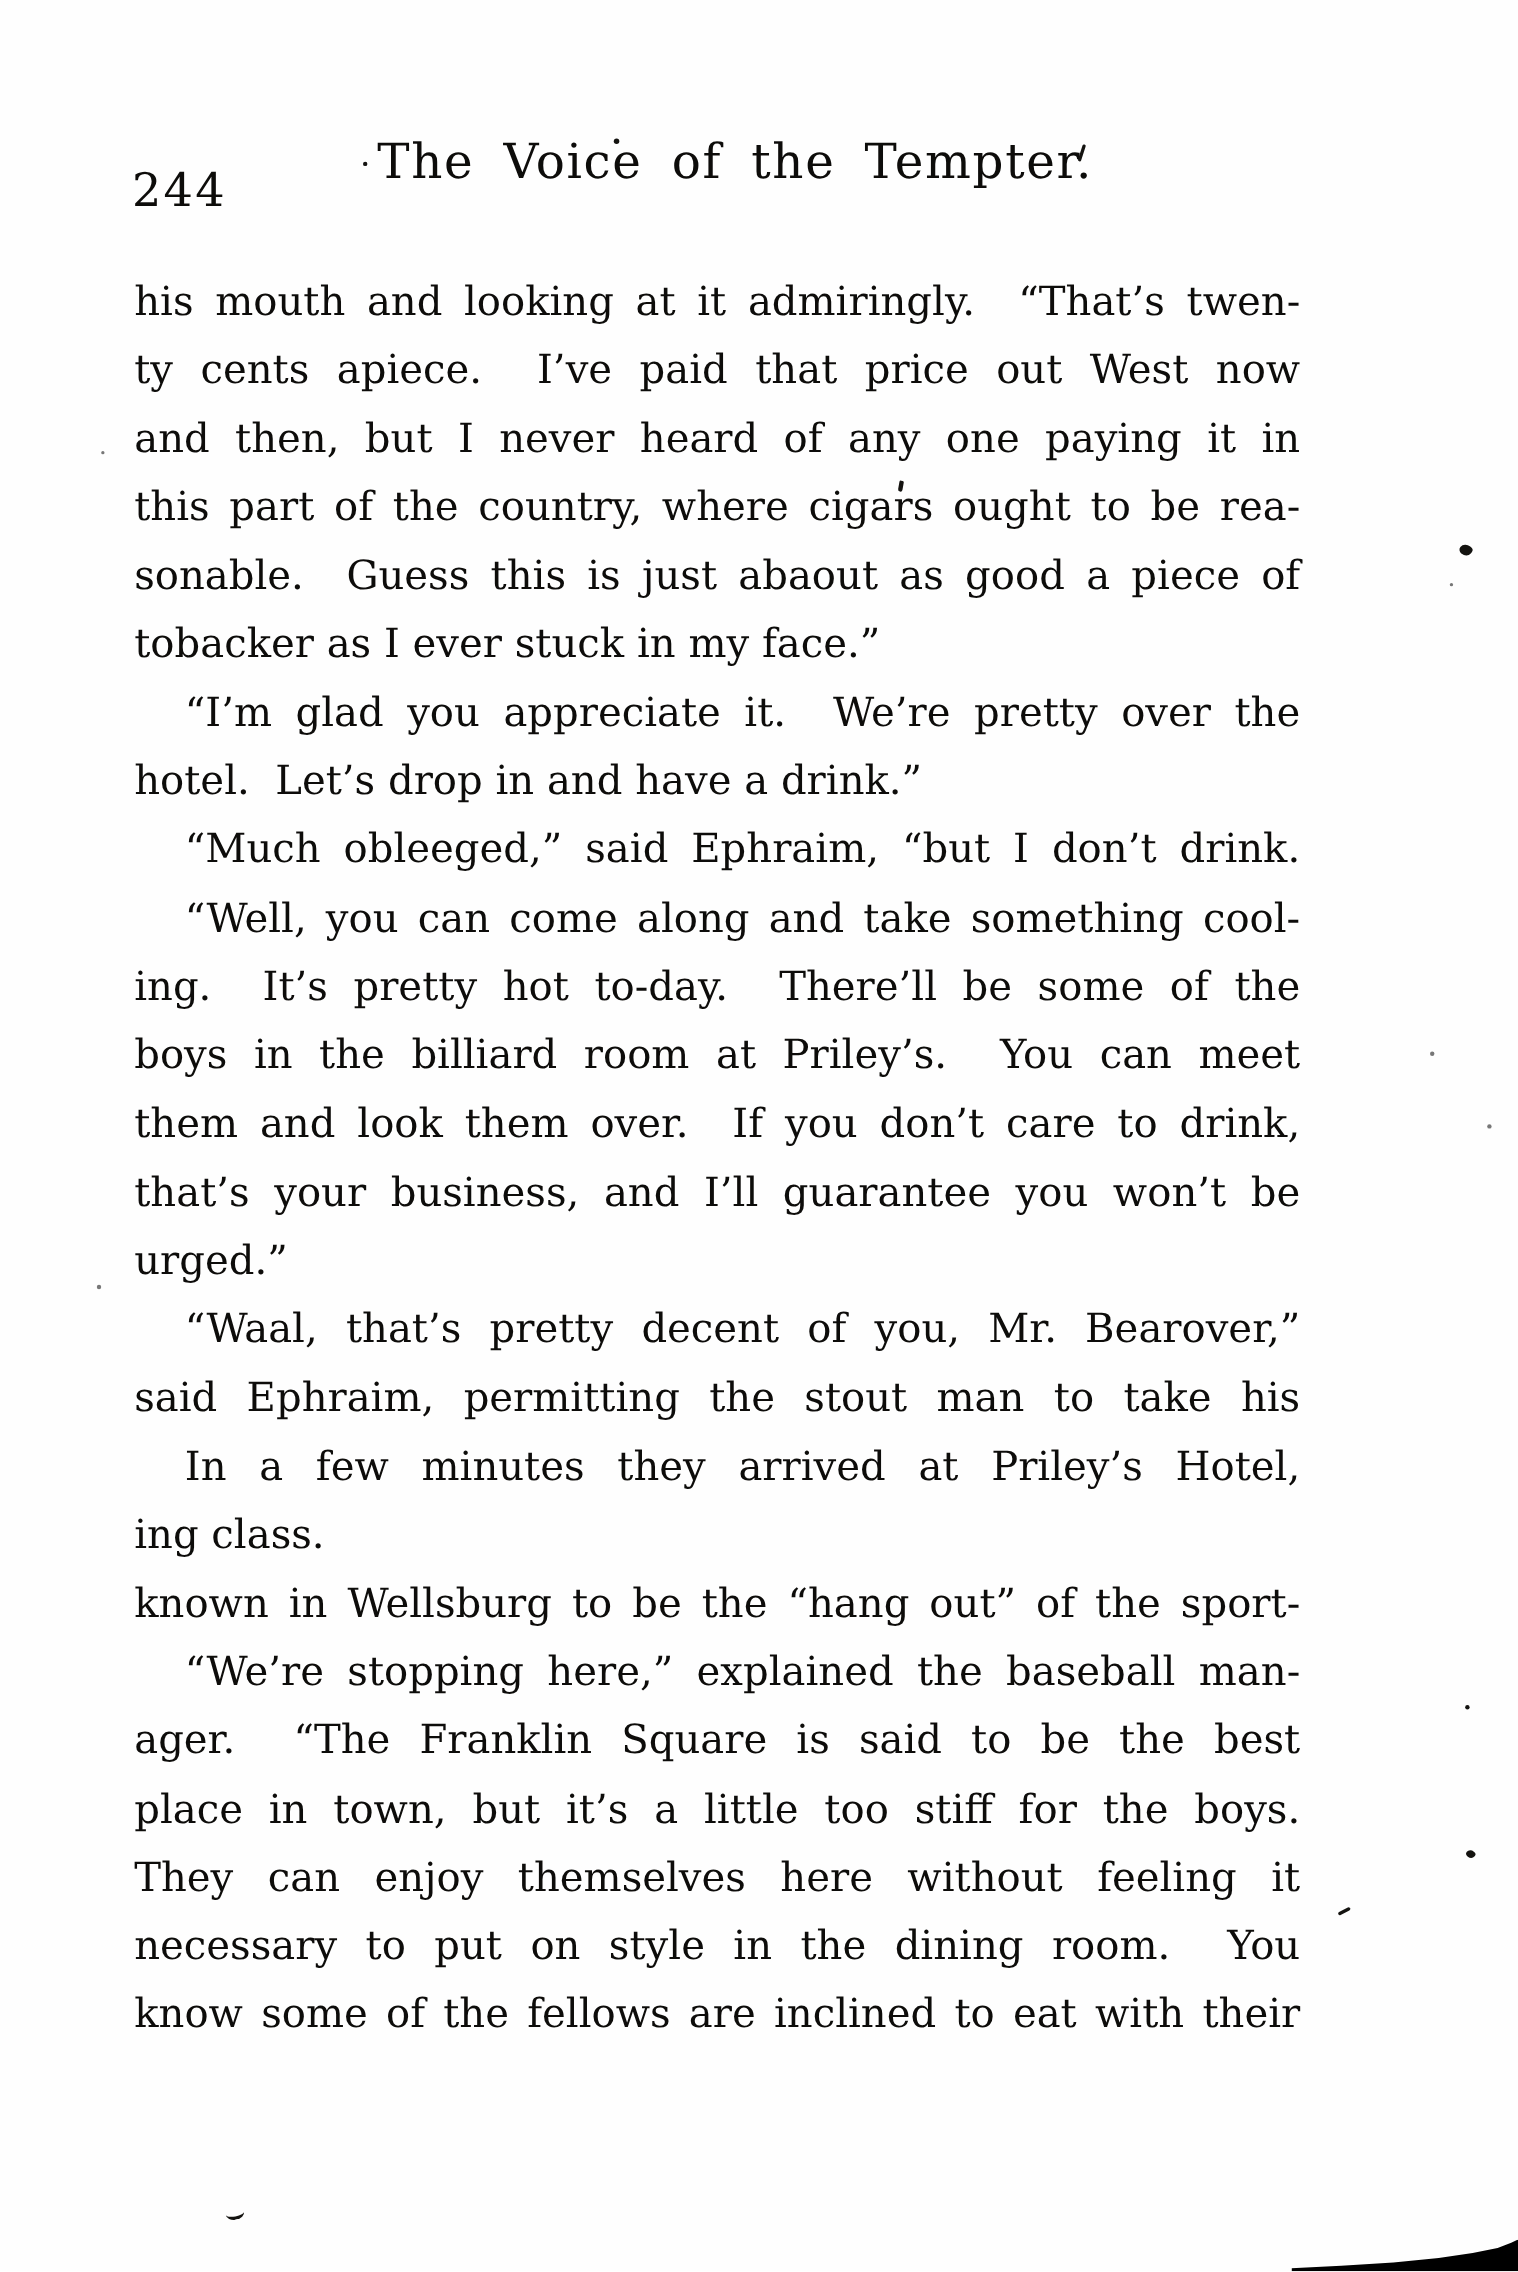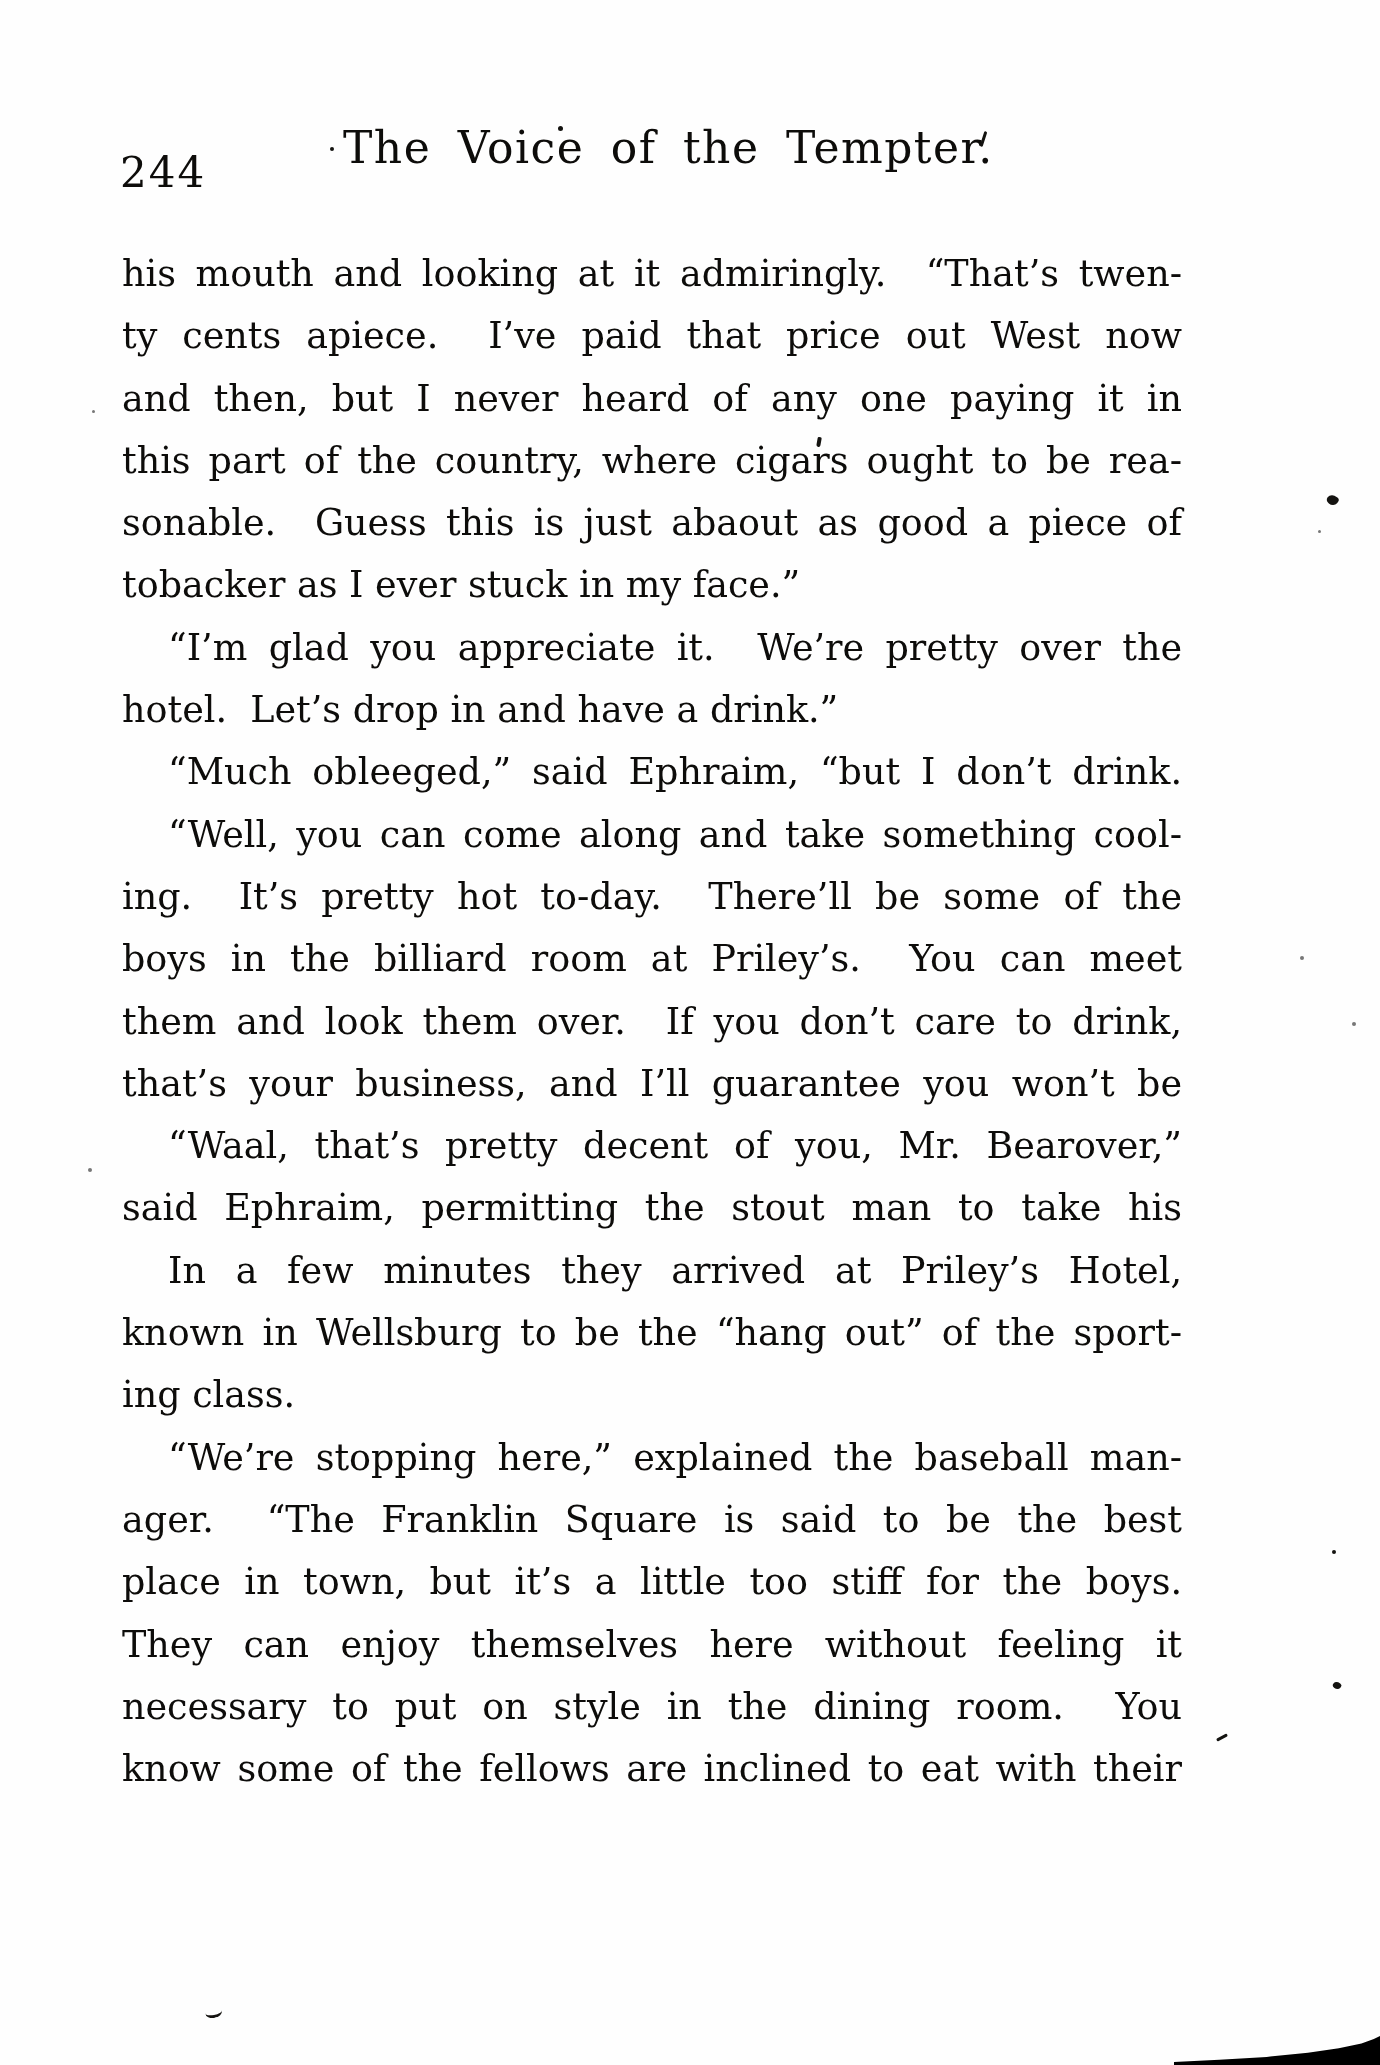--- a/index.html
+++ b/index.html
@@ -101,25 +101,26 @@
       <div class="line">sonable.  Guess this is just abaout as good a piece of</div>
       <div class="line end">tobacker as I ever stuck in my face.”</div>
       <div class="line indent">“I’m glad you appreciate it.  We’re pretty over the</div>
       <div class="line end">hotel.  Let’s drop in and have a drink.”</div>
       <div class="line indent">“Much obleeged,” said Ephraim, “but I don’t drink.</div>
       <div class="line indent">“Well, you can come along and take something cool-</div>
       <div class="line">ing.  It’s pretty hot to-day.  There’ll be some of the</div>
       <div class="line">boys in the billiard room at Priley’s.  You can meet</div>
       <div class="line">them and look them over.  If you don’t care to drink,</div>
       <div class="line">that’s your business, and I’ll guarantee you won’t be</div>
+      <div class="line end">urged.”</div>
       <div class="line indent">“Waal, that’s pretty decent of you, Mr. Bearover,”</div>
       <div class="line">said Ephraim, permitting the stout man to take his</div>
       <div class="line indent">In a few minutes they arrived at Priley’s Hotel,</div>
+      <div class="line end">ing class.</div>
       <div class="line">known in Wellsburg to be the “hang out” of the sport-</div>
-      <div class="line end">ing class.</div>
       <div class="line indent">“We’re stopping here,” explained the baseball man-</div>
       <div class="line">ager.  “The Franklin Square is said to be the best</div>
       <div class="line">place in town, but it’s a little too stiff for the boys.</div>
       <div class="line">They can enjoy themselves here without feeling it</div>
       <div class="line">necessary to put on style in the dining room.  You</div>
       <div class="line">know some of the fellows are inclined to eat with their</div>
     </div>
 
   <span class="speck" style="left:558px; top:126px; width:5px; height:5px;"></span>
   <span class="speck" style="left:330px; top:147px; width:4px; height:4px;"></span>

